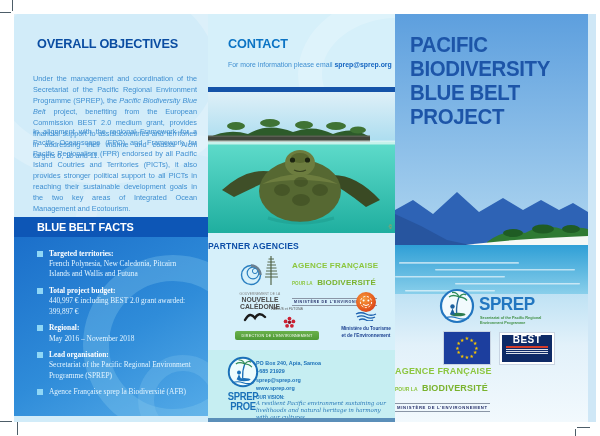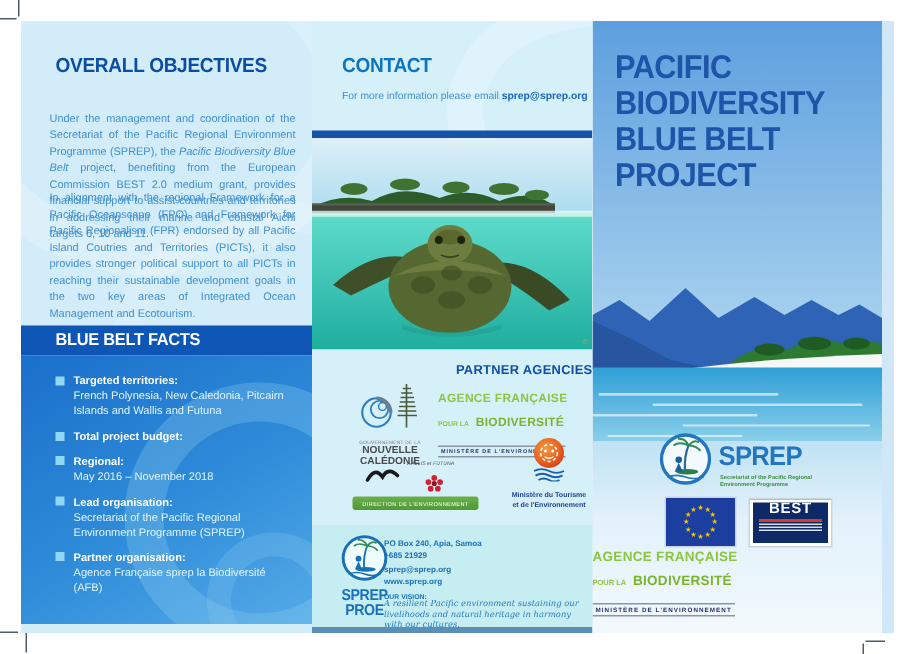--- a/index.html
+++ b/index.html
@@ -33,34 +33,34 @@
 
   .facts-band { position:absolute; left:0; top:203px; width:100%; height:20px;
                 background:#0d56b6; display:flex; align-items:center; padding-left:23px; }
   .facts-band h2 { font-size:11.5px; color:#ffffff; font-weight:bold; letter-spacing:-.2px;
                    transform:scaleX(.95); transform-origin:left; white-space:nowrap; }
   .facts-box { position:absolute; left:0; top:223px; width:100%; height:179px;
                background:linear-gradient(150deg,#1b6fca 0%,#2f8cd9 55%,#55abe8 100%);
                padding:12px 14px 0 23px; overflow:hidden; }
   .fswirl1 { right:-55px; top:18px; width:180px; height:180px; border:26px solid rgba(140,205,240,.30); }
   .fswirl2 { right:-20px; top:118px; width:90px; height:90px; border:16px solid rgba(140,205,240,.25); }
-  .fact { position:relative; margin-bottom:6.5px; padding-left:12px; }
+  .fact { position:relative; margin-bottom:6.5px; padding-left:12px;font-family:Liberation Serif, serif; }
   .fact .bullet { position:absolute; left:0; top:1.5px; width:6px; height:6px; background:#8fd7f6; }
   .fact .flabel { display:block; font-size:7.4px; font-weight:bold; color:#ffffff; line-height:1.38; }
   .fact .fvalue { display:block; font-size:7.4px; color:#e2f4ff; line-height:1.38; }
 
   
   .contact-heading { left:20px; top:22px; color:#0c74c4; }
   .contact-p { position:absolute; left:20px; top:47px; font-size:6.9px; color:#3f8fd1; }
   .contact-p b { color:#1565c0; }
   .bar-top { position:absolute; left:0; top:73px; width:100%; height:4.5px; background:#1553a8; }
   .photo { position:absolute; left:0; top:77.5px; width:100%; height:141px; }
   .photo svg { display:block; }
   .credit { position:absolute; right:3px; bottom:3px; font-size:4.5px; color:#e89040; }
-  .partner-h { position:absolute; left:0; top:227px; width:100%; text-align:right;
+  .partner-h { position:absolute; left:0; top:227px; width:100%; text-align:left;
                font-size:8.6px; font-weight:bold; color:#0d4fa8; letter-spacing:.2px; }
 
   .logo-nc { position:absolute; left:16px; top:240px; width:72px; text-align:center; }
   .nc-small { font-size:3.2px; color:#7b7b7b; letter-spacing:.2px; margin-top:1px; }
   .nc-big { font-size:6.8px; font-weight:bold; color:#4a4a4a; line-height:1.08; }
 
   .afb-block { text-align:left; }
   .afb1 { font-size:8px; font-weight:bold; color:#8cc63e; letter-spacing:.2px; white-space:nowrap; }
   .afb-row { white-space:nowrap; margin-top:.5px; }
   .afb-pour { font-size:4.6px; font-weight:bold; color:#8cc63e; }
@@ -152,34 +152,34 @@
       <div class="deco fswirl2"></div>
 
       <div class="fact">
         <span class="bullet"></span>
         <span class="flabel">Targeted territories:</span>
         <span class="fvalue">French Polynesia, New Caledonia, Pitcairn Islands and Wallis and Futuna</span>
       </div>
       <div class="fact">
         <span class="bullet"></span>
         <span class="flabel">Total project budget:</span>
+        <span class="fvalue">440,997 € including BEST 2.0 grant awarded: 399,897 €</span>
       </div>
       <div class="fact">
         <span class="bullet"></span>
         <span class="flabel">Regional:</span>
         <span class="fvalue">May 2016 – November 2018</span>
       </div>
       <div class="fact">
         <span class="bullet"></span>
         <span class="flabel">Lead organisation:</span>
         <span class="fvalue">Secretariat of the Pacific Regional Environment Programme (SPREP)</span>
       </div>
       <div class="fact">
         <span class="bullet"></span>
-        <span class="flabel">Partner organisation:</span>
         <span class="fvalue">Agence Française sprep la Biodiversité (AFB)</span>
       </div>
     </div>
   </section>
 
   <section class="panel panel-mid">
     <div class="deco deco-c"></div>
 
     <h1 class="h-main contact-heading">CONTACT</h1>
     <p class="contact-p"><span>For more information please email </span><b>sprep@sprep.org</b></p>

